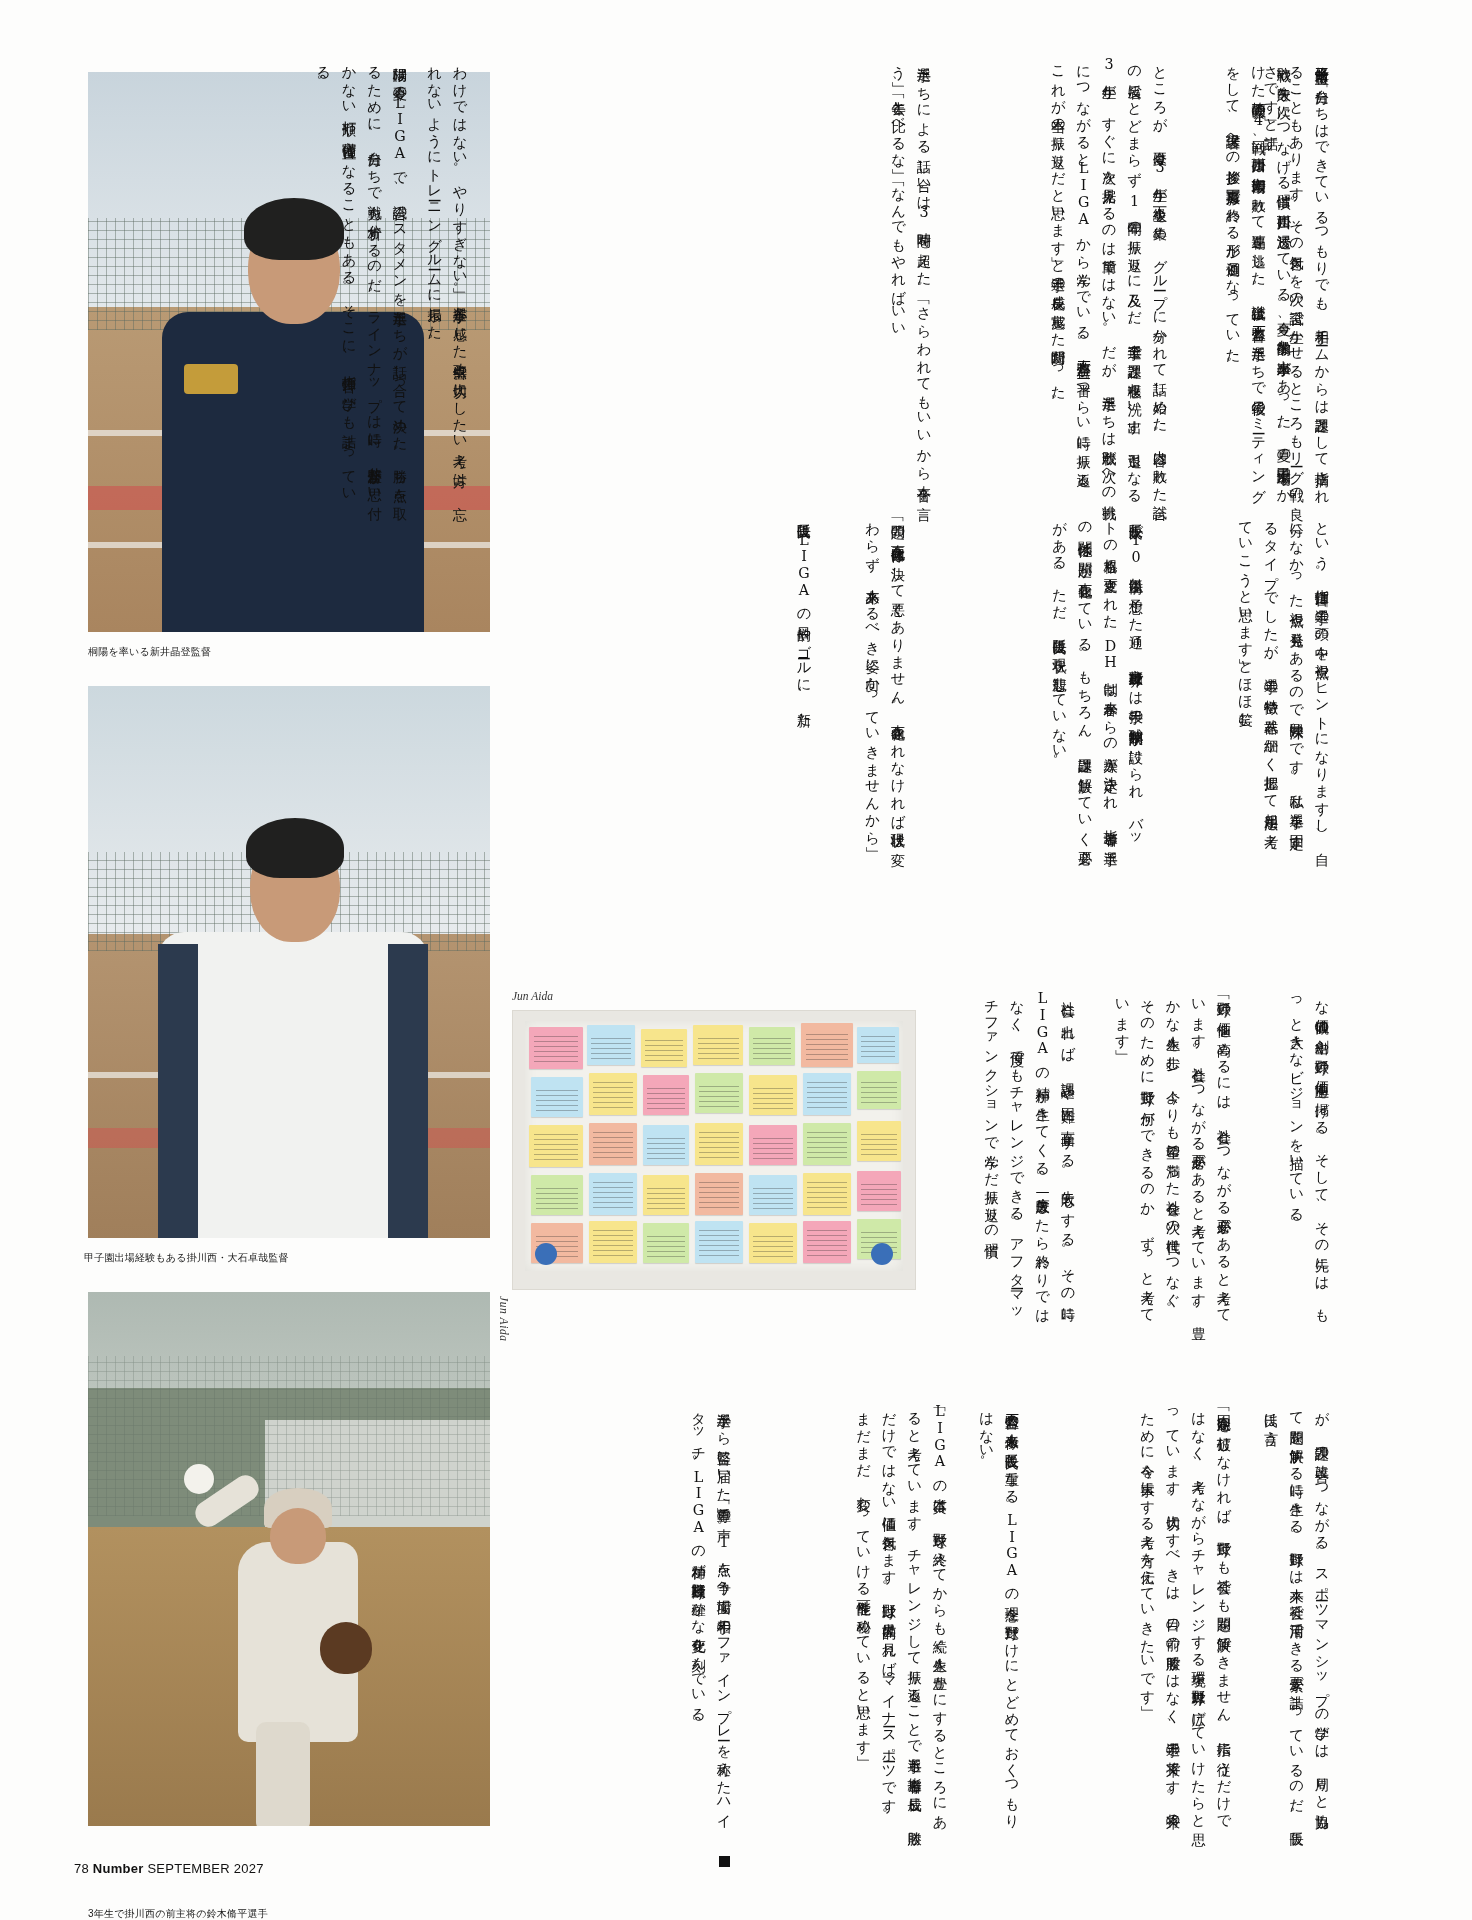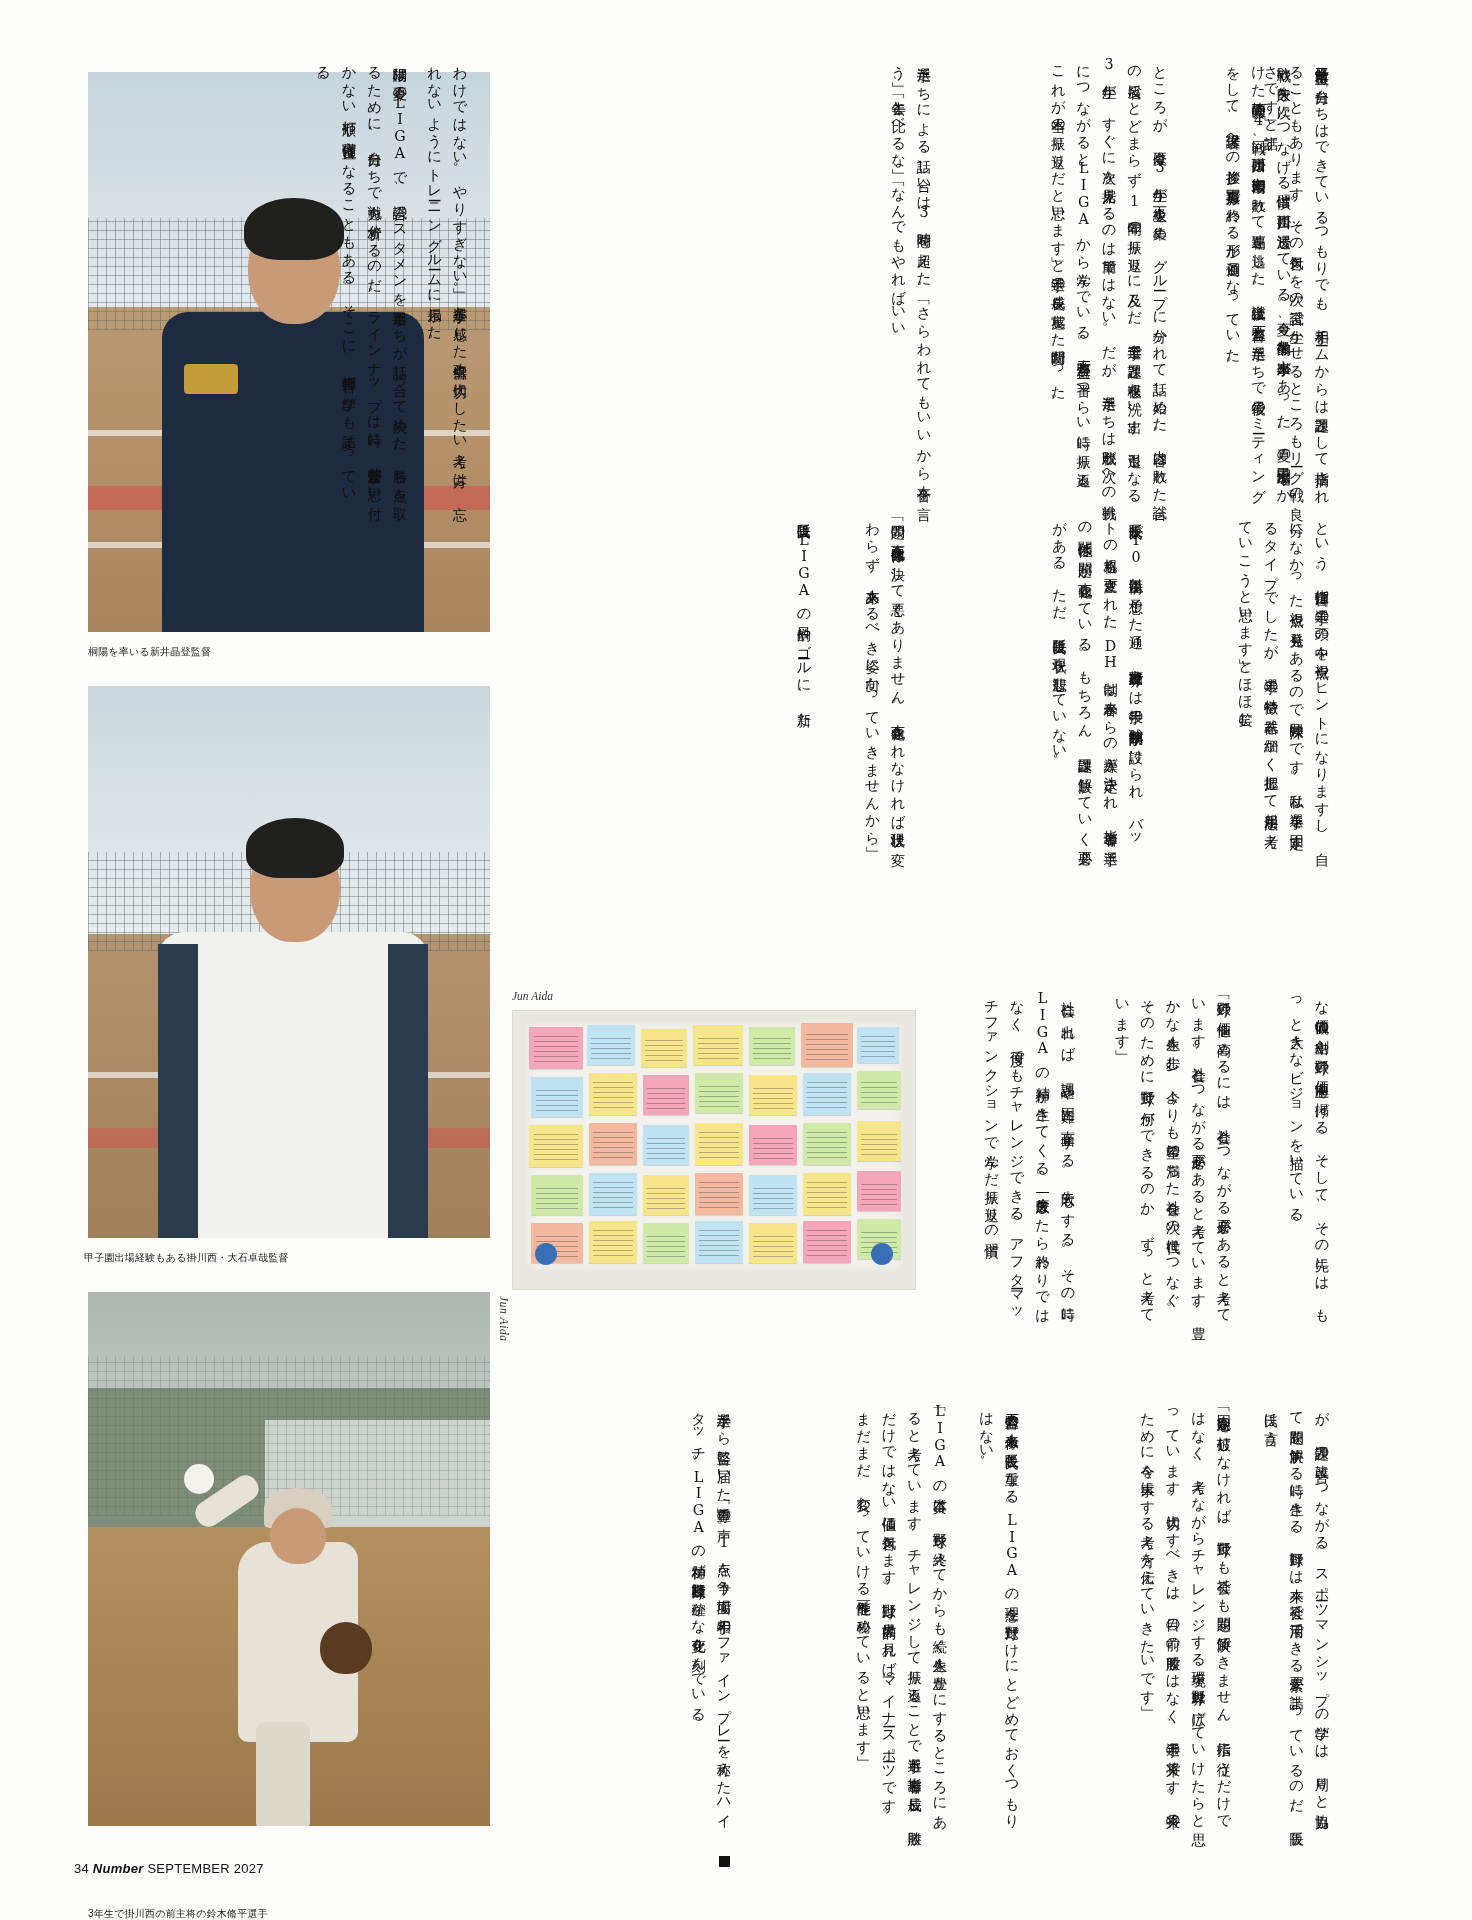--- a/index.html
+++ b/index.html
@@ -151,21 +151,21 @@
   
   .folio {
     position: absolute;
     left: 74px;
     bottom: 44px;
     font-size: 13px;
     font-family: "Liberation Sans", sans-serif;
     color: #111;
     letter-spacing: .02em;
   }
-  .folio b { font-weight: 700; font-style: italic; }
+  .folio b { font-weight: 700; }
   .endmark {
     position: absolute;
     width: 11px; height: 11px;
     background: #111;
   }
 </style>
 </head>
 <body>
 
 <div class="page">
@@ -282,18 +282,18 @@
 
   <div class="vcol" style="right:138px; top:1402px; height:420px; width:86px;">が、課題の改善につながる。スポーツマンシップの学びは、周りと協力して問題を解決する時に生きる。野球には本来、社会で活用できる要素が詰まっているのだ。阪長氏は言う。</div>
   <div class="vcol" style="right:236px; top:1402px; height:420px; width:200px;">「固定観念を打破しなければ、野球でも社会でも問題を解決できません。指示に従うだけではなく、考えながらチャレンジする環境を野球界に広げていけたらと思っています。大切にすべきは、目の前の勝敗ではなく、選手の将来です。将来のために今を大事にする考え方を伝えていきたいです」</div>
   <div class="vcol" style="right:448px; top:1402px; height:420px; width:60px;">大石監督の未来像も阪長氏と重なる。LIGAの理念を野球だけにとどめておくつもりはない。</div>
   <div class="vcol" style="right:520px; top:1402px; height:420px; width:204px;">「LIGAの本質は、野球を終えてからも続く人生を豊かにするところにあると考えています。チャレンジして振り返ることで選手も指導者も成長し、勝敗だけではない価値に気付きます。野球は世界的に見ればマイナースポーツです。まだまだ、変わっていける可能性を秘めていると思います」</div>
   <div class="vcol" style="right:736px; top:1402px; height:420px; width:120px;">選手から監督に届いた「尊重」の声。1点を争う場面で相手のファインプレーを称えたハイタッチ。LIGAの精神が高校野球に確かな変化を刻んでいる。</div>
 
   <div class="endmark" style="right:742px; top:1856px;"></div>
 
   <div class="folio">
-    <span>34</span>
+    <span>78</span>
     <b>Number</b>
     <span>SEPTEMBER 2027</span>
   </div>
 
 </div>
 
 </body></html>

